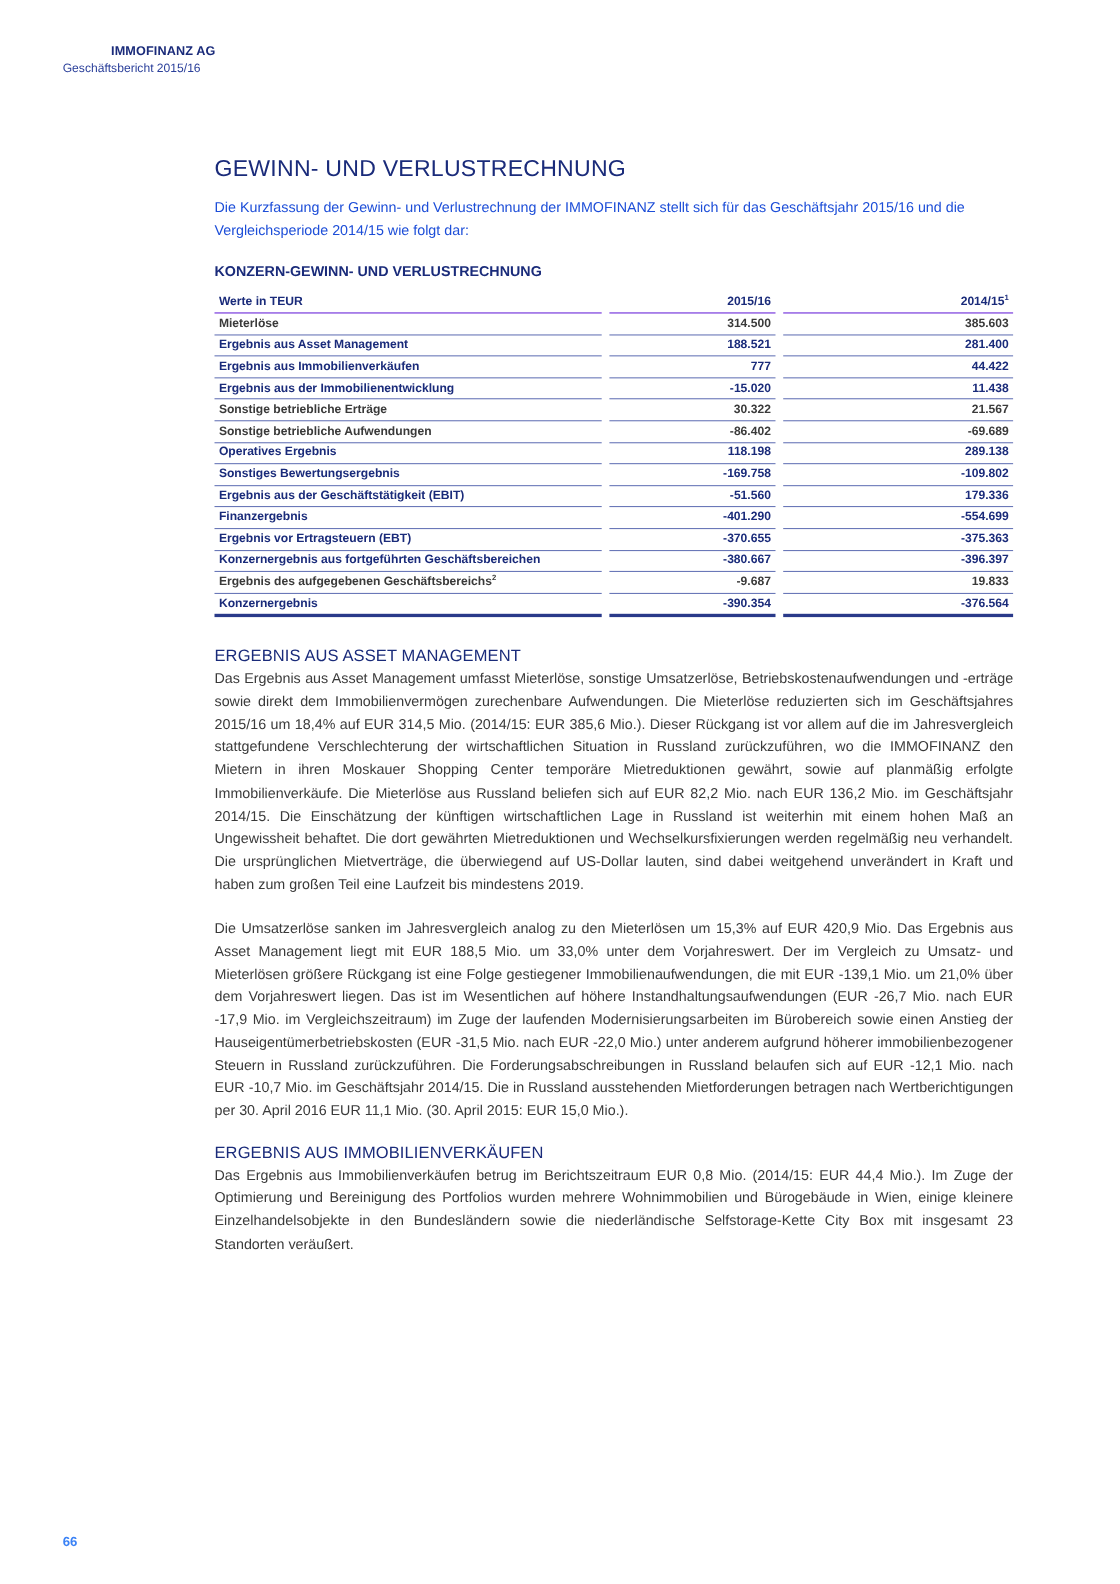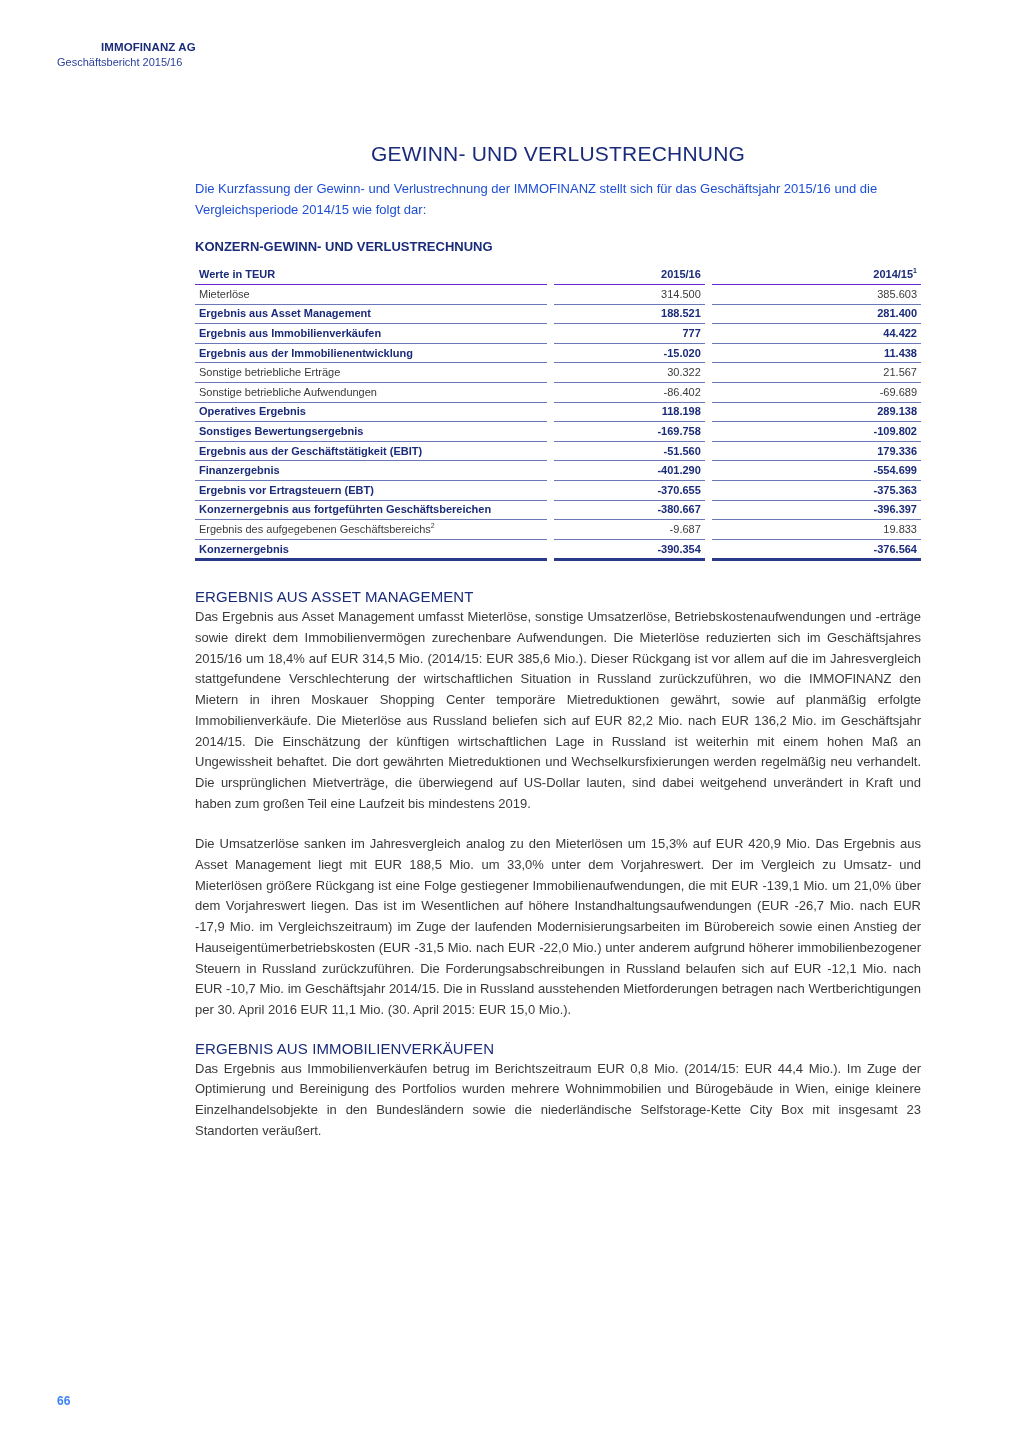--- a/index.html
+++ b/index.html
@@ -8,39 +8,39 @@
     font-family: "Liberation Sans", "DejaVu Sans", sans-serif;
     color: #333333;
   }
   .header { position: absolute; left: 57px; top: 40px; }
   .header .company { font-size: 11.5px; font-weight: bold; color: #1a2b7a; letter-spacing: 0.1px; line-height: 15px; padding-left: 44px; }
   .header .report { font-size: 11px; color: #2a3f9a; line-height: 15px; }
 
   .content { position: absolute; left: 195px; top: 140px; width: 726px; }
   h1.page-title {
     margin: 0; font-size: 21px; font-weight: normal; color: #1a2b7a;
-    letter-spacing: 0.2px; line-height: 28px; text-align: center;
+    letter-spacing: 0.2px; line-height: 28px;
   }
   .intro { margin-top: 10px; font-size: 13px; line-height: 21px; color: #1d4ed8; }
 
   h2.table-title {
     margin: 18px 0 0 0; font-size: 13px; font-weight: bold; color: #1a2b7a; line-height: 18px;
   }
   table.gv {
     margin-top: 8px; border-collapse: separate; border-spacing: 7px 0;
     margin-left: -7px; width: calc(100% + 14px);
     font-size: 11px;
   }
   table.gv th, table.gv td { padding: 0 4px; height: 18.6px; line-height: 17px; }
   table.gv th {
     color: #1a2b7a; font-weight: bold; text-align: left;
     border-bottom: 1px solid #6d28d9; height: 20px; line-height: 18px;
   }
   table.gv th.num, table.gv td.num { text-align: right; }
-  table.gv td { border-bottom: 1px solid #6a78b8; color: #3a3a3a; }
+  table.gv td { border-bottom: 1px solid #6a78b8; color: #3a3a3a; font-weight: bold; }
   table.gv tr.bold td { color: #1a2b7a; font-weight: bold; }
   table.gv tr.last td { border-bottom: 3px solid #2a3a8a; }
   table.gv col.c0 { width: 350px; }
   table.gv col.c1 { width: 150px; }
   table.gv col.c2 { width: 208px; }
   sup { font-size: 7px; vertical-align: super; line-height: 0; }
 
   .footnotes { margin-top: 10px; font-size: 7.5px; color: #333; line-height: 11px; }
   .footnotes .fn2 { font-weight: bold; color: #222; }
 

